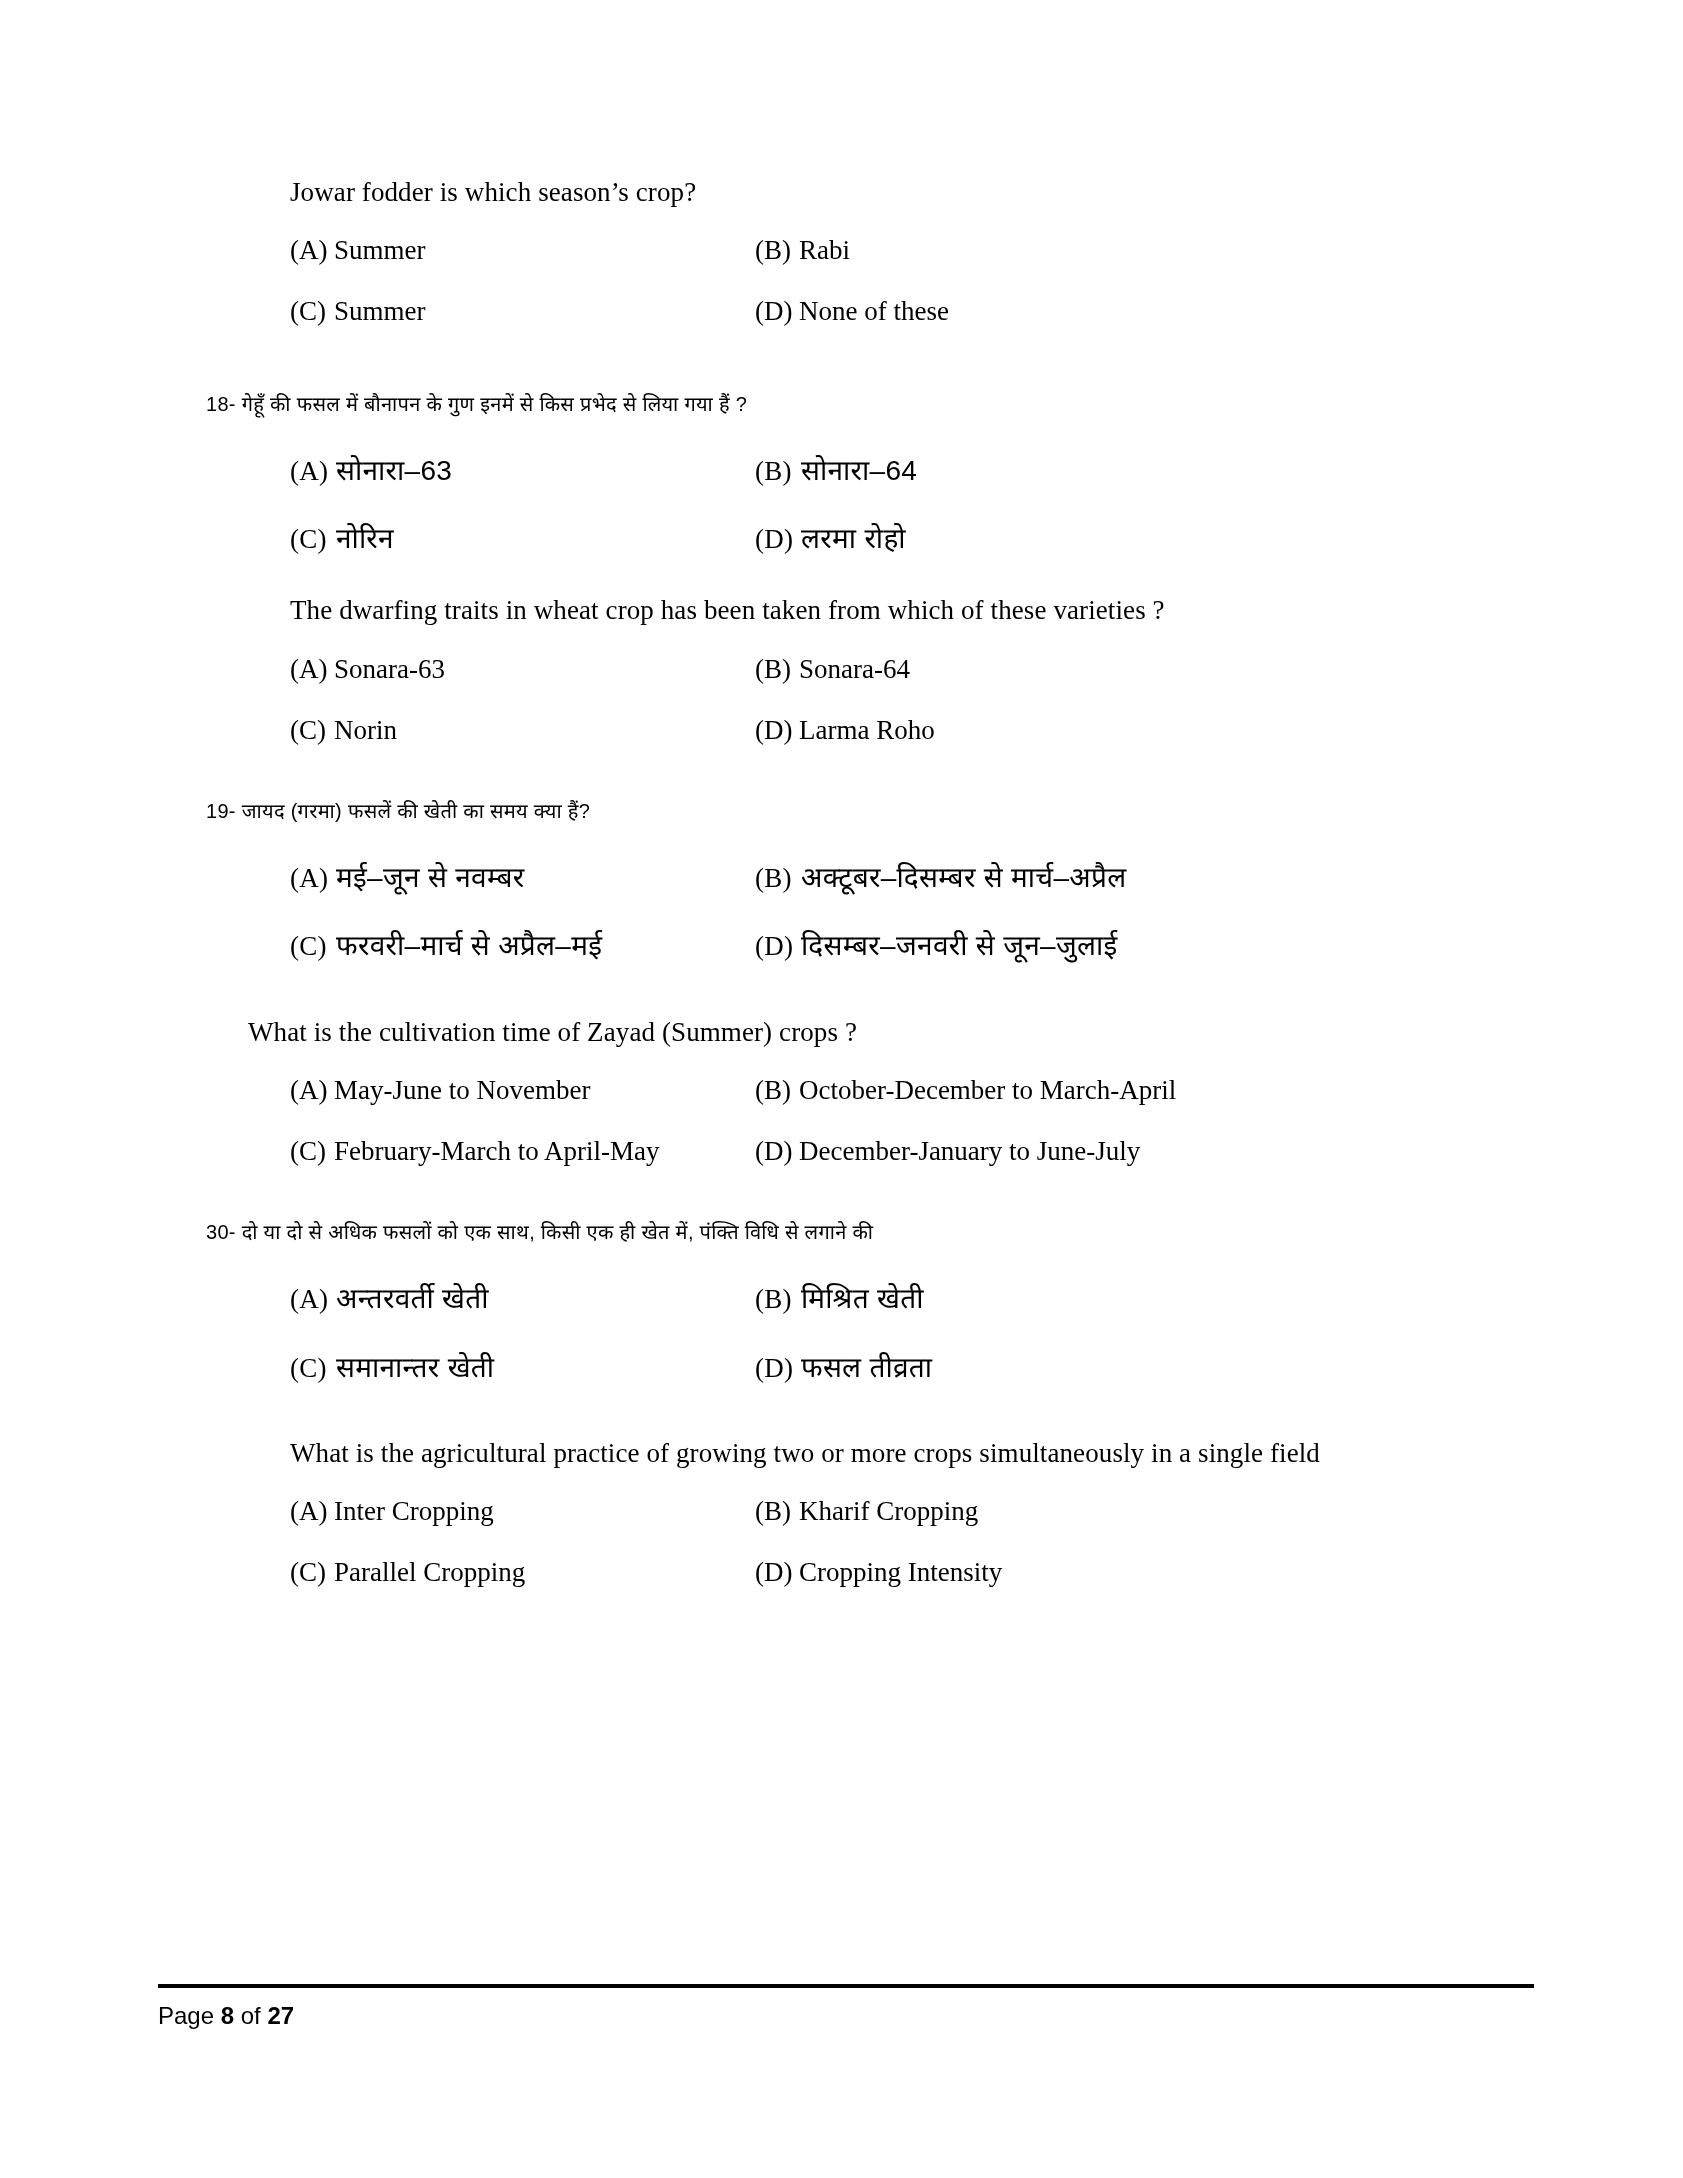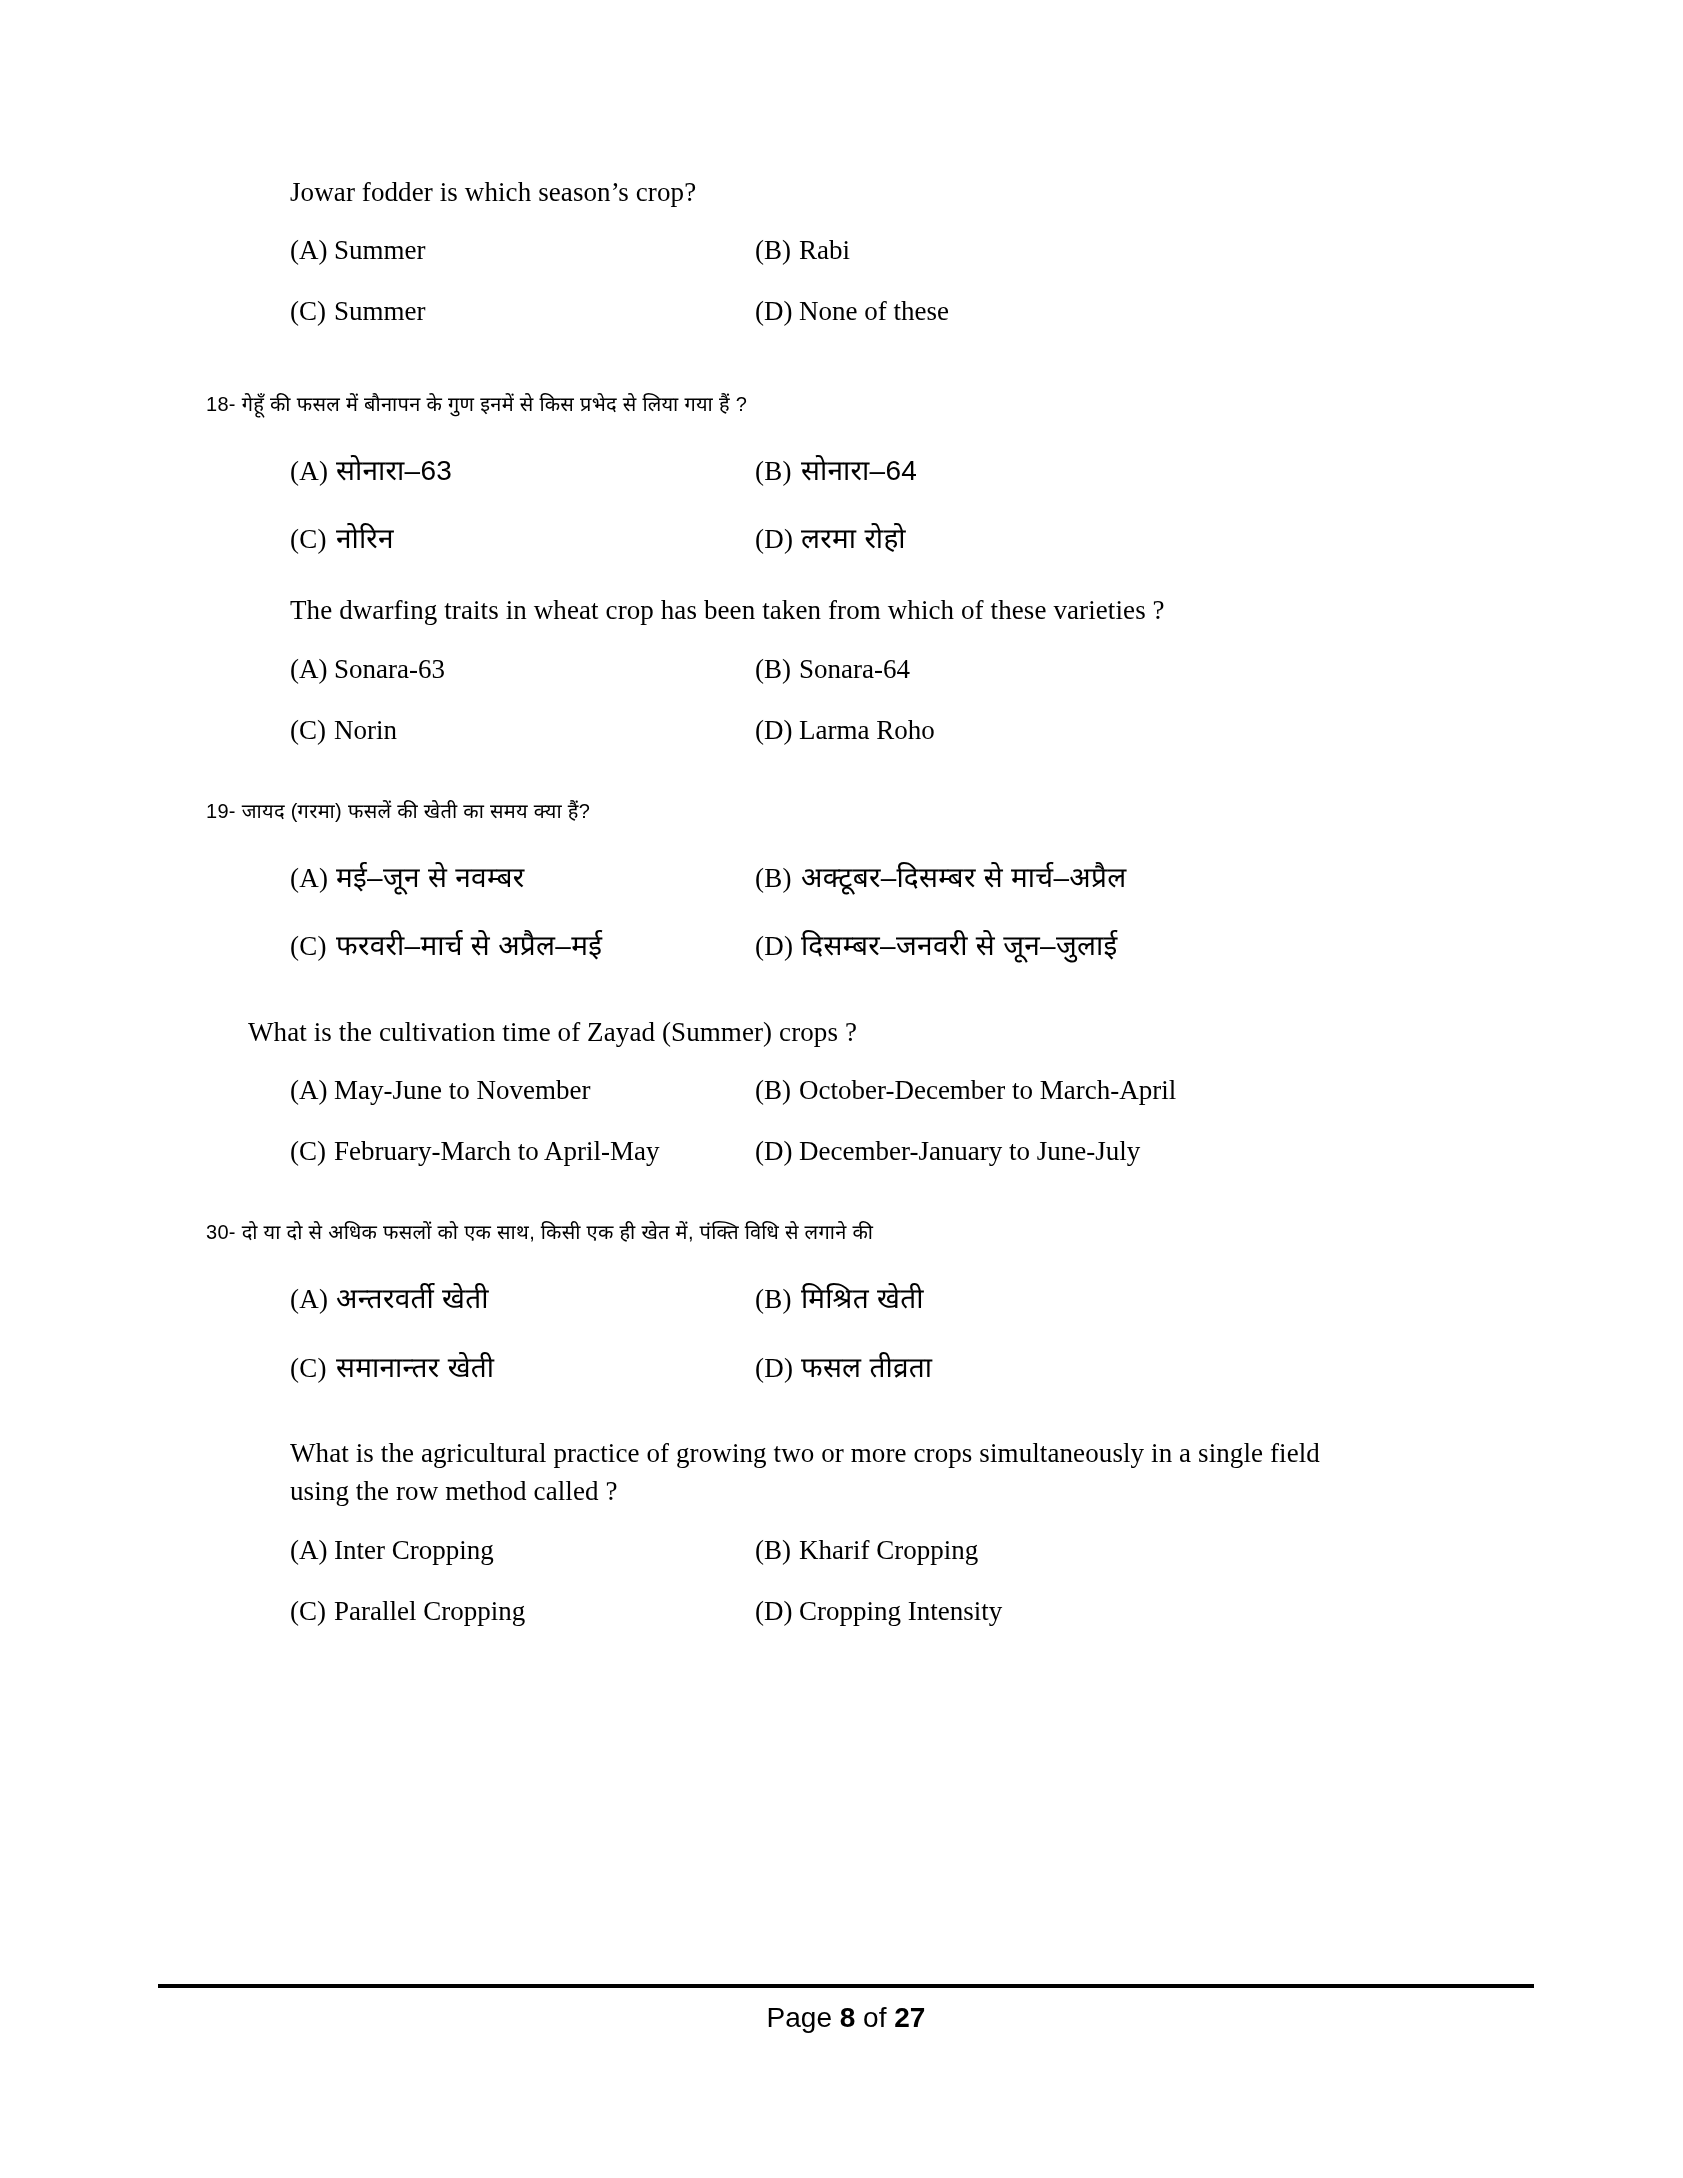--- a/index.html
+++ b/index.html
@@ -109,23 +109,23 @@
     top: 1984px;
     width: 1376px;
   }
   .footer-rule {
     width: 100%;
     height: 4px;
     background: #000000;
   }
   .footer-text {
     margin-top: 14px;
-    text-align: center;
+    text-align: left;
     font-family: "Liberation Sans", "DejaVu Sans", sans-serif;
-    font-size: 28px;
+    font-size: 24px;
     color: #000000;
     white-space: pre;
   }
   .footer-text .num {
     font-weight: bold;
   }
 </style>
 </head>
 <body>
 
@@ -283,21 +283,20 @@
           <span class="lbl">(D)</span>
           <span class="txt">फसल तीव्रता</span>
         </div>
       </div>
     </div>
 
     <div class="gap-l"></div>
 
     <div class="q-block">
       <div class="stem stem-indent">What is the agricultural practice of growing two or more crops simultaneously in a single field</div>
-      <div class="stem stem-indent">using the row method called ?</div>
       <div class="gap-s"></div>
       <div class="options">
         <div class="opt">
           <span class="lbl">(A)</span>
           <span class="txt">Inter Cropping</span>
         </div>
         <div class="opt">
           <span class="lbl">(B)</span>
           <span class="txt">Kharif Cropping</span>
         </div>

